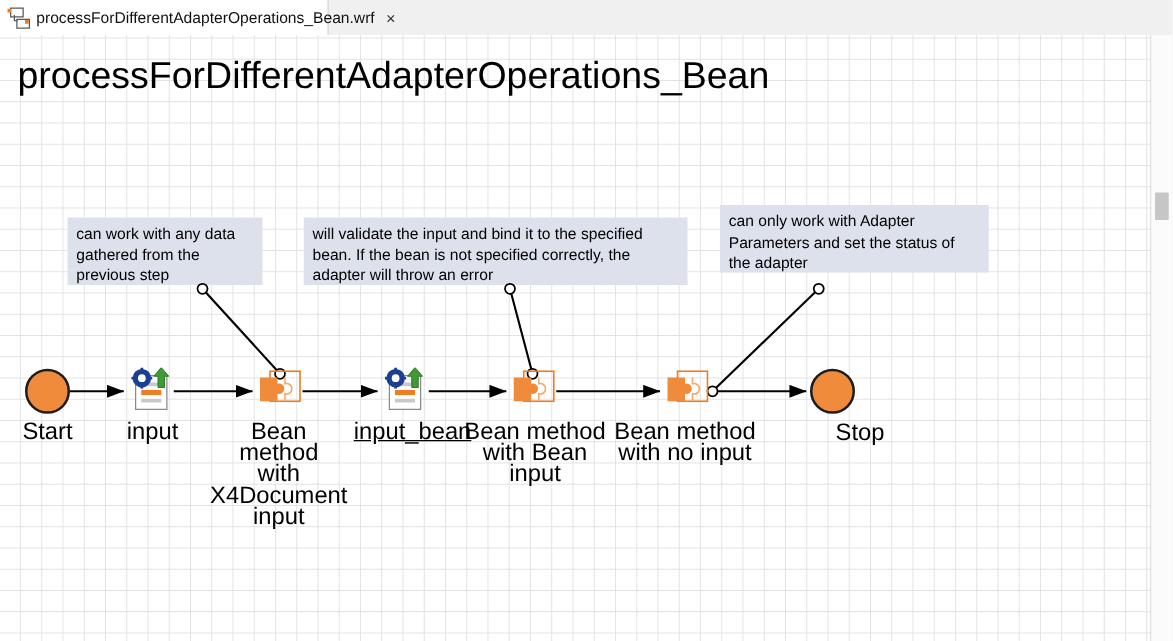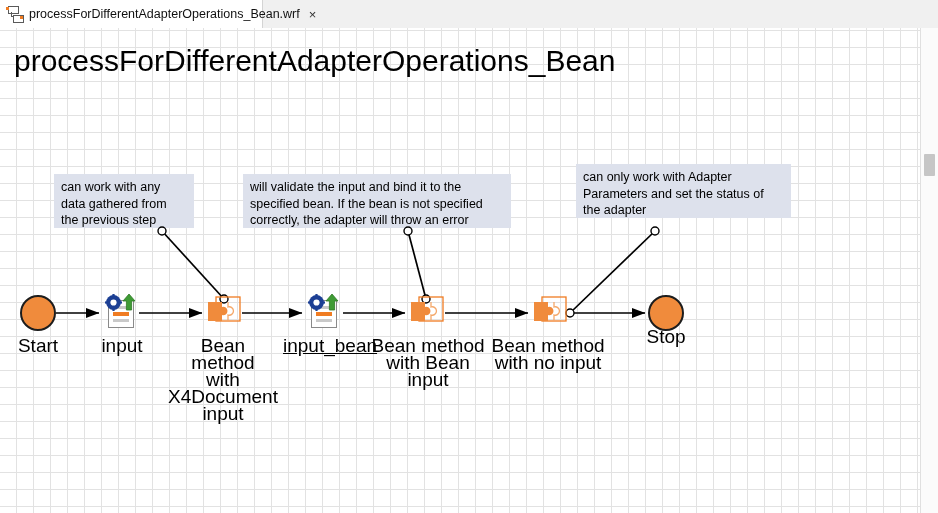--- a/index.html
+++ b/index.html
@@ -82,22 +82,22 @@
       </span>
       <span class="tab-label">processForDifferentAdapterOperations_Bean.wrf</span>
       <span class="tab-close">×</span>
     </div>
   </div>
 
   <div class="canvas">
 
     <div class="wf-title">processForDifferentAdapterOperations_Bean</div>
 
-    <div class="note" style="left:54px;top:146px;width:140px;height:54px;">can work with any data gathered from the previous step</div>
-    <div class="note" style="left:243px;top:146px;width:268px;height:54px;">will validate the input and bind it to the specified bean. If the bean is not specified correctly, the adapter will throw an error</div>
+    <div class="note" style="left:54px;top:146px;width:156px;height:54px;">can work with any data gathered from the previous step</div>
+    <div class="note" style="left:243px;top:146px;width:307px;height:54px;">will validate the input and bind it to the specified bean. If the bean is not specified correctly, the adapter will throw an error</div>
     <div class="note" style="left:576px;top:136px;width:215px;height:54px;">can only work with Adapter Parameters and set the status of the adapter</div>
 
     <svg class="overlay">
       <defs>
         <marker id="arrow" markerWidth="9" markerHeight="9" refX="8.4" refY="3.2" orient="auto">
           <path d="M0,0 L8.6,3.2 L0,6.4 z" fill="#000"></path>
         </marker>
       </defs>
 
       <line x1="56" y1="285" x2="99" y2="285" stroke="#000" stroke-width="1.6" marker-end="url(#arrow)"></line>
@@ -207,21 +207,21 @@
           <path d="M21,6 L21,11 A4.2,4.2 0 1 1 21,19 L21,25" fill="none" stroke="#f4a86a" stroke-width="1.3"></path>
         </svg>
       </div>
     </div>
     <div class="node-label" style="left:490px;top:309px;width:116px;">Bean method
 with no input</div>
 
     <div class="node" style="left:648px;top:267px;">
       <div class="circle-node"></div>
     </div>
-    <div class="node-label" style="left:628px;top:300px;width:76px;">Stop</div>
+    <div class="node-label" style="left:628px;top:310px;width:76px;padding-left:22px;">Stop</div>
 
   </div>
 
   <div class="vscroll">
     <div class="thumb"></div>
   </div>
 
 </div>
 
 </body></html>

